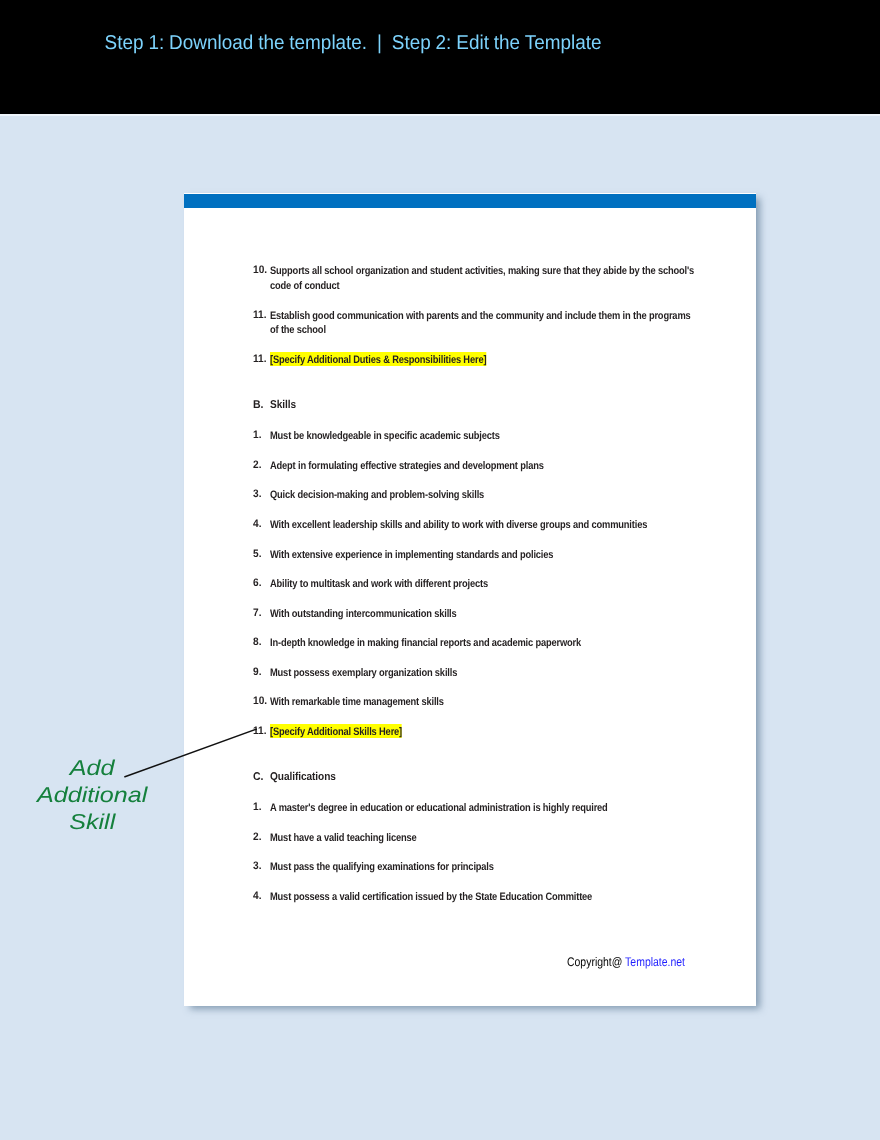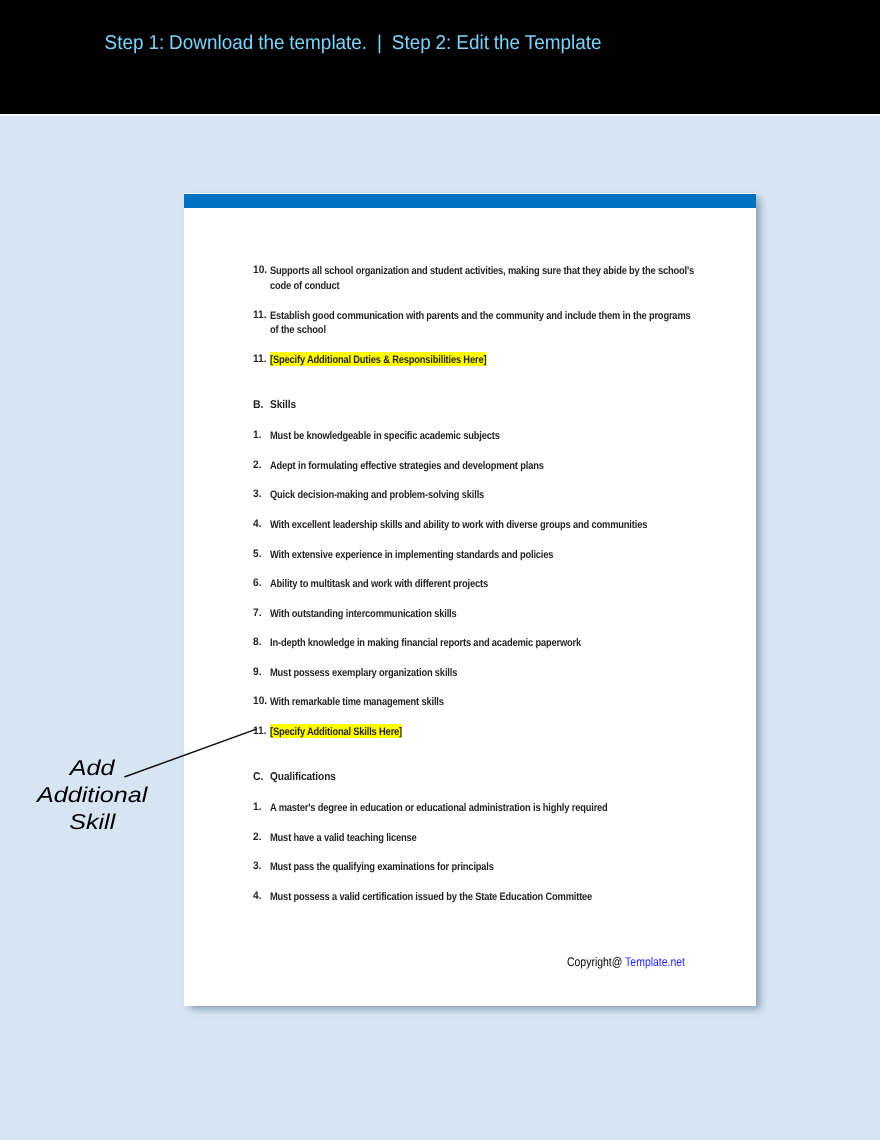--- a/index.html
+++ b/index.html
@@ -64,21 +64,21 @@
     filter:blur(0px);position:absolute;left:382.9px;top:761.1px;
     font-size:12.5px;line-height:17px;color:#000;white-space:pre;
     transform:scaleX(.837);transform-origin:0 0;
   }
   .copyright a{color:#1f1fff;text-decoration:none;}
 
   
   .anno{
     filter:blur(0px);position:absolute;left:35.9px;top:754.7px;width:112.4px;text-align:center;
     font-style:italic;font-weight:400;
-    font-size:21.5px;line-height:27px;color:#000000;
+    font-size:21.5px;line-height:27px;color:#15803d;
     white-space:pre-line;
   }
   .anno-inner{display:block;transform:scaleX(1.168);transform-origin:50% 0;white-space:pre-line;}
   .anno-svg{position:absolute;left:0;top:0;width:880px;height:1140px;}
 </style>
 </head>
 <body>
 
 <div class="banner-edge"></div>
 <div class="banner">

